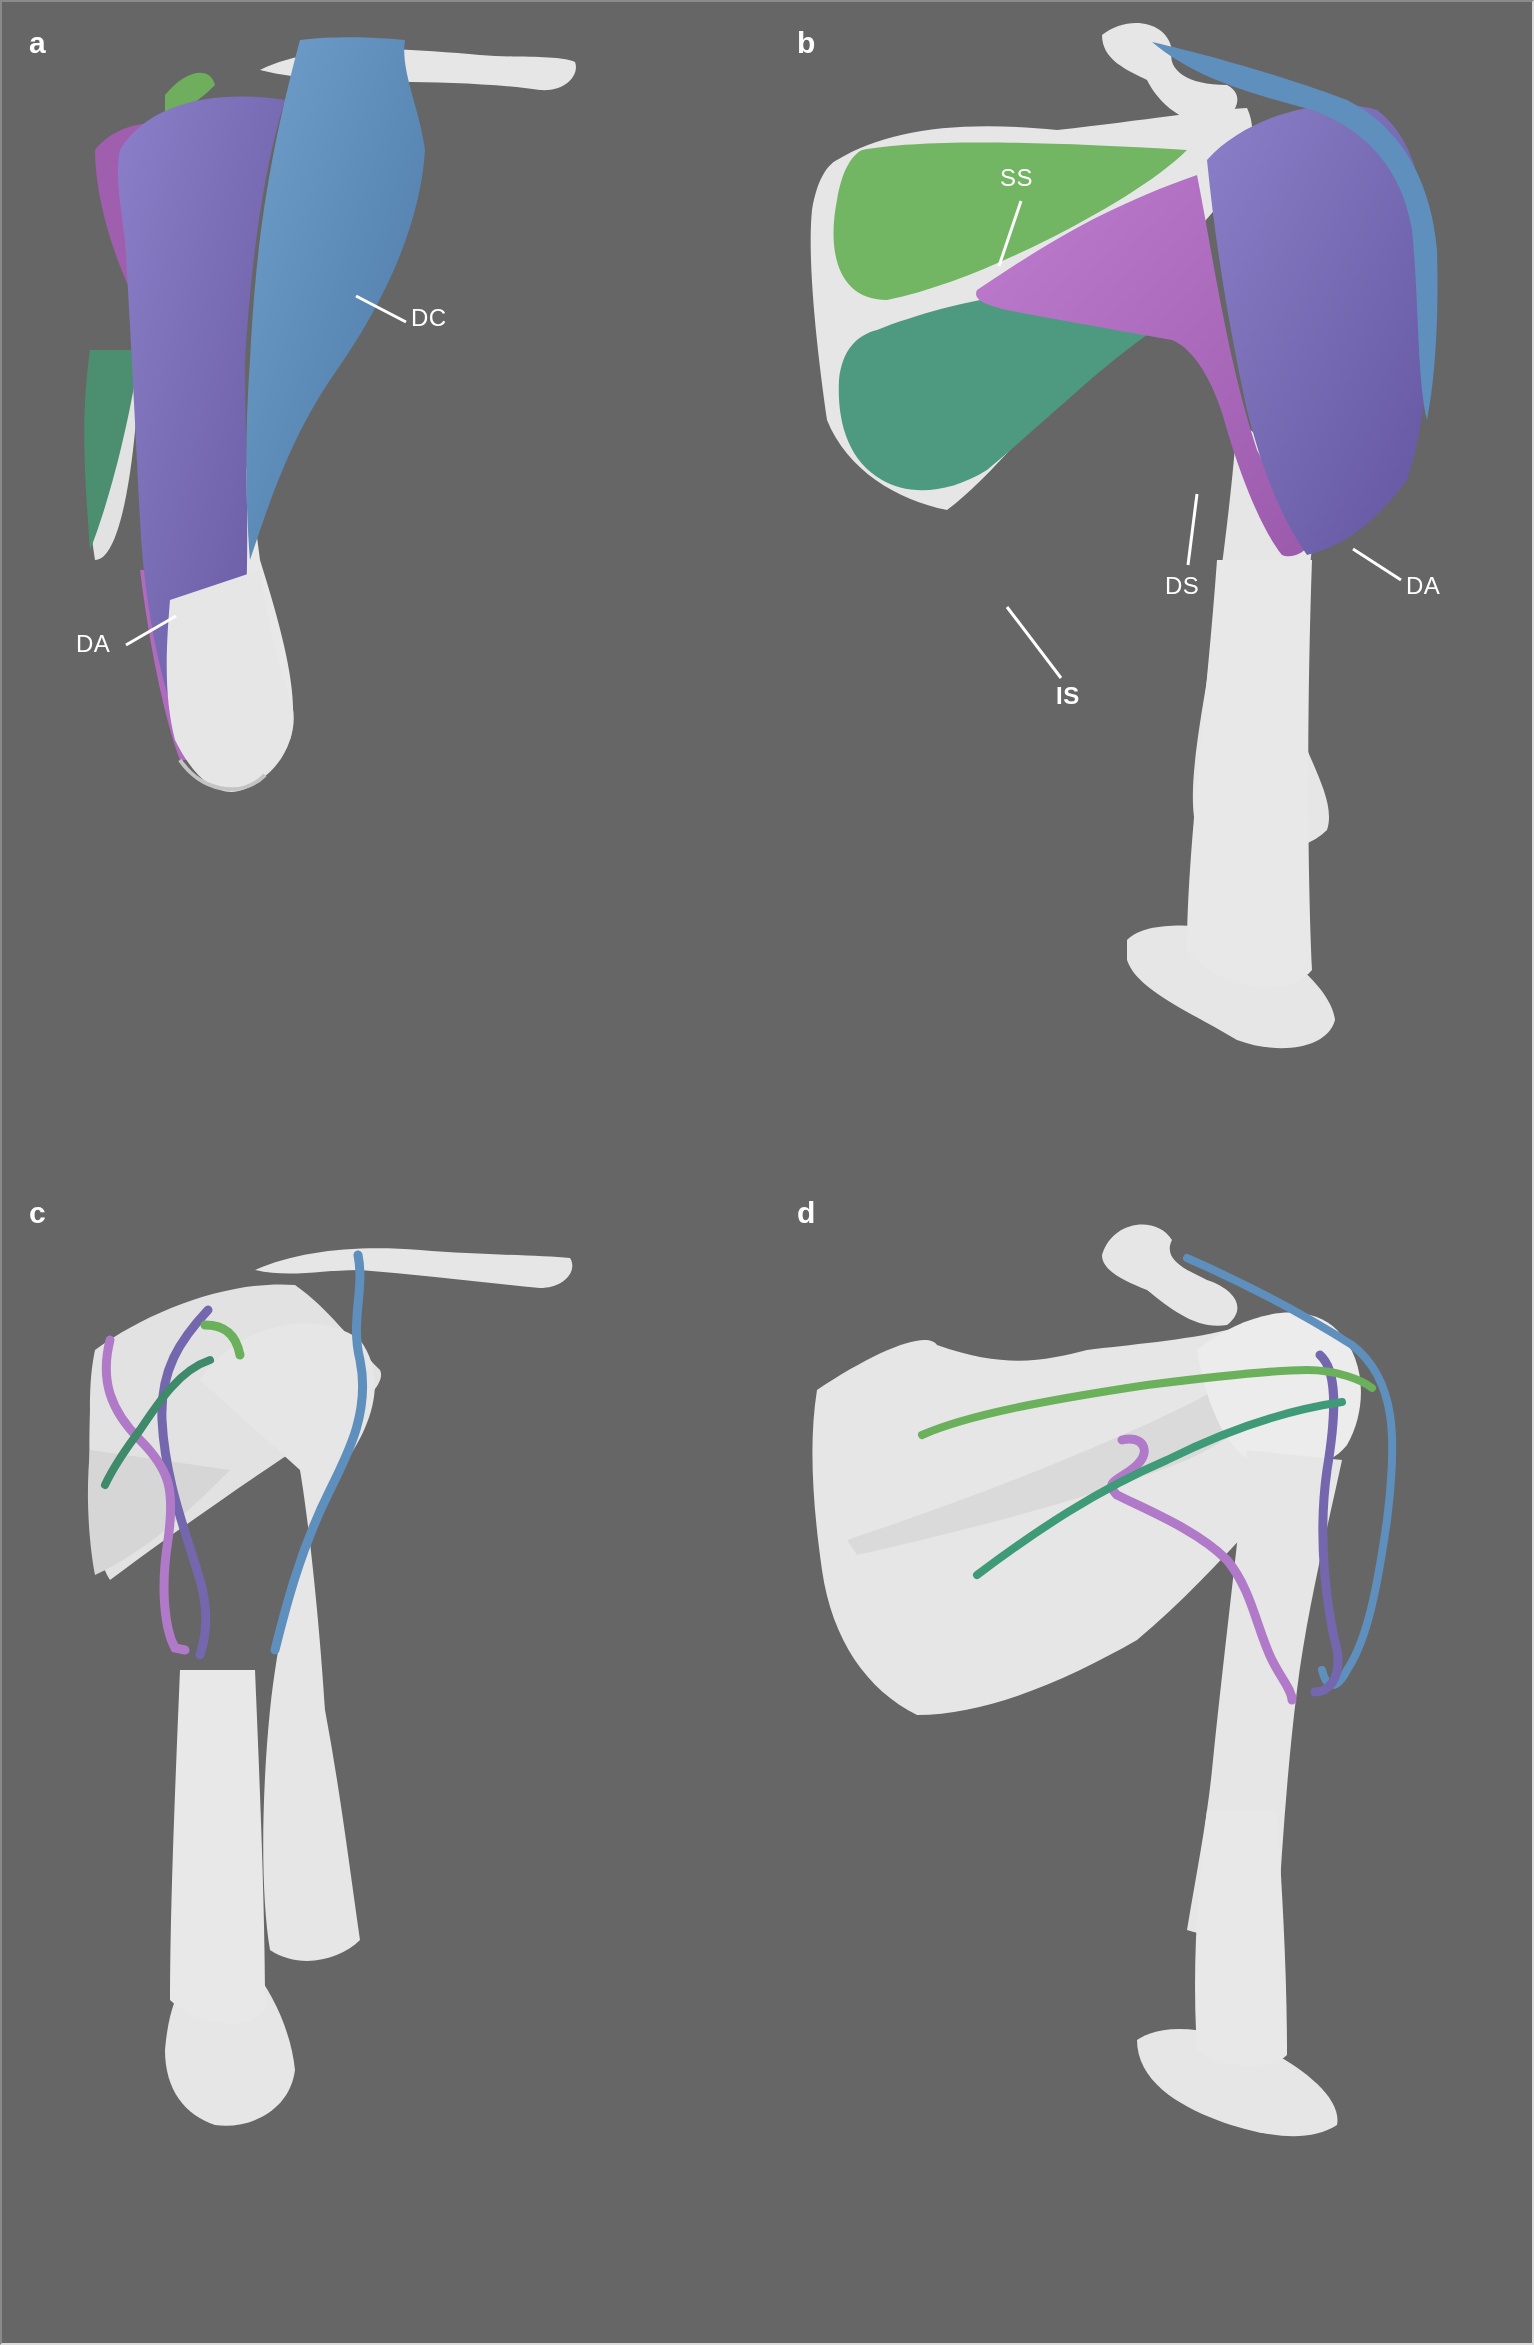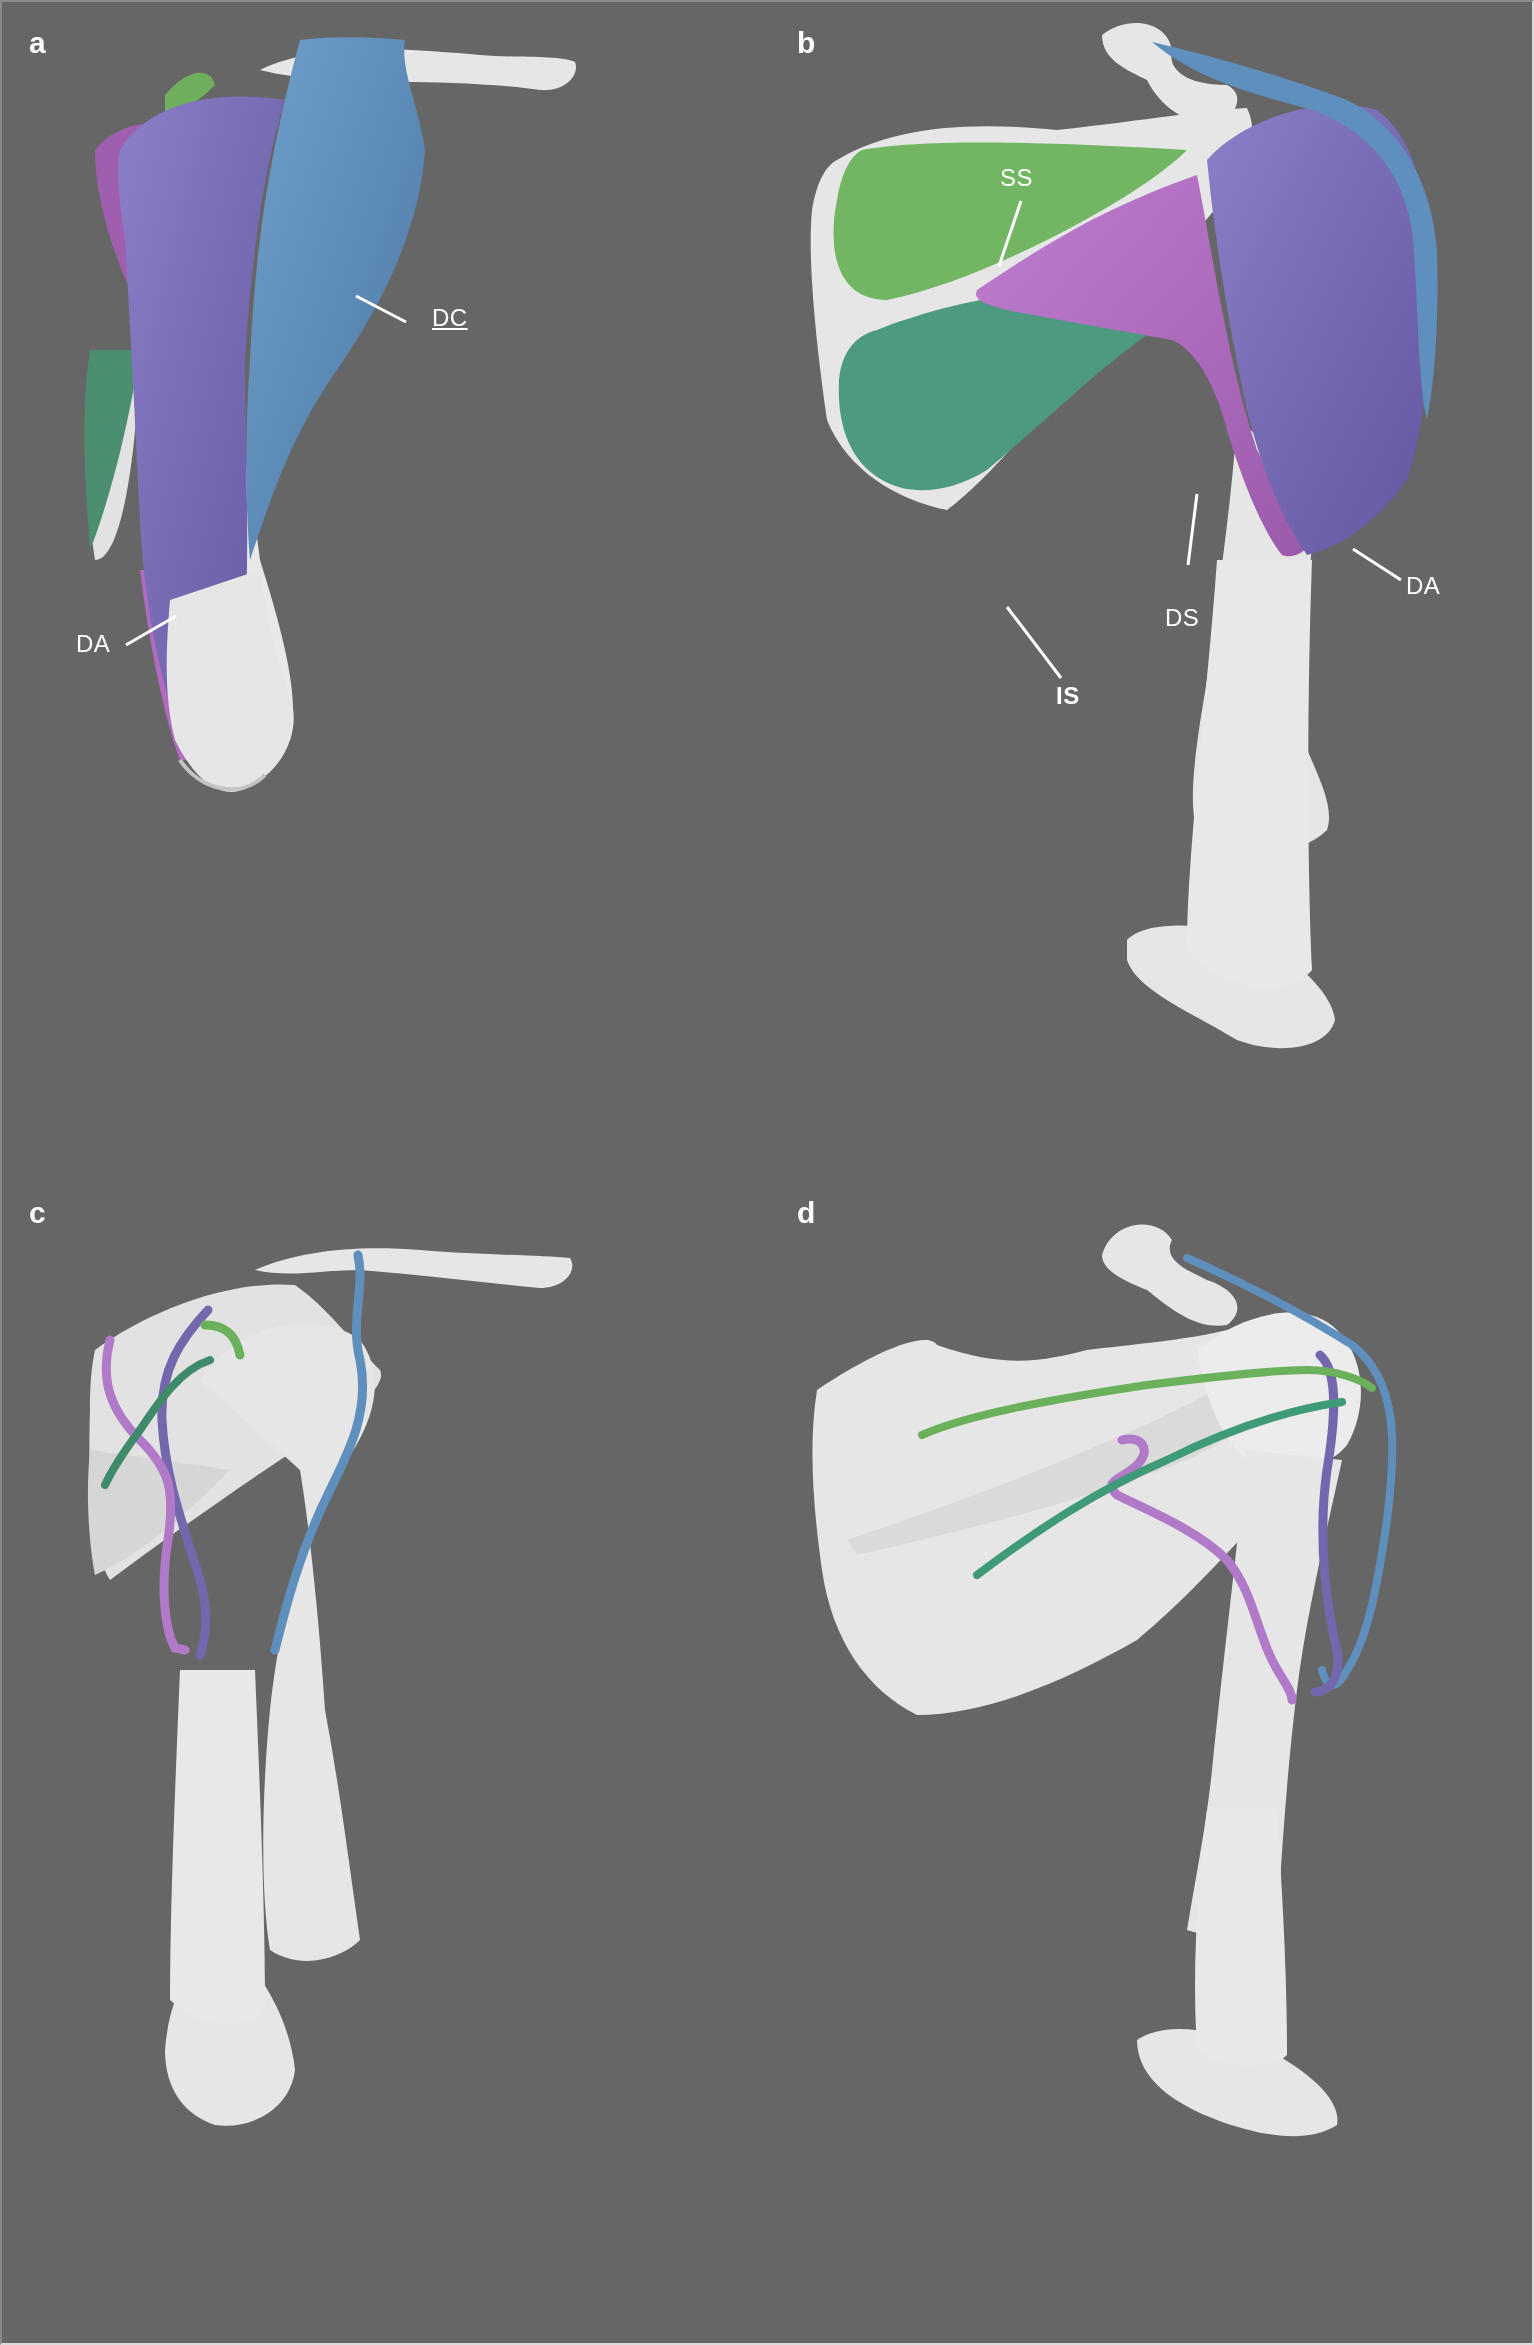--- a/index.html
+++ b/index.html
@@ -49,21 +49,21 @@
 
     <path d="M300,40 C340,35 380,38 405,40 C400,70 420,110 425,150 C420,230 380,310 330,380 C290,440 270,500 250,560 C245,500 245,430 250,360 C255,260 265,170 300,40 Z" fill="url(#gDC)"></path>
 
     <path d="M170,600 C165,660 165,700 175,740 C200,790 230,805 260,780 C290,760 300,720 290,700 C285,680 270,640 260,570 Z" fill="#e6e6e6"></path>
     <path d="M180,760 C200,790 240,800 265,775" stroke="#c4c4c4" stroke-width="4" fill="none"></path>
 
     <line x1="356" y1="296" x2="406" y2="322" stroke="#fff" stroke-width="3"></line>
     <line x1="126" y1="645" x2="176" y2="616" stroke="#fff" stroke-width="3"></line>
   </svg>
   <div class="panel-letter" style="left:29px;top:28px;">a</div>
-  <div class="lbl" style="left:432px;top:306px;text-decoration:underline;">DC</div>
+  <div class="lbl" style="left:411px;top:306px;">DC</div>
   <div class="lbl" style="left:76px;top:632px;">DA</div>
 </div>
 
 <div class="panel" style="left:767px;top:0;">
   <svg viewBox="0 0 767 1170">
     <defs>
       <linearGradient id="gDA2" x1="0" y1="0" x2="1" y2="1">
         <stop offset="0" stop-color="#8a7fc8"></stop>
           <stop offset="1" stop-color="#6456a0"></stop>
       </linearGradient>
@@ -91,21 +91,21 @@
 
     <path d="M385,42 C420,50 500,70 580,100 C640,130 665,190 670,250 C672,320 668,380 660,420 C650,380 652,300 645,230 C635,170 600,130 545,110 C490,95 430,80 385,42 Z" fill="#5f8fbd"></path>
 
     <line x1="254" y1="201" x2="232" y2="266" stroke="#fff" stroke-width="3"></line>
     <line x1="430" y1="494" x2="421" y2="565" stroke="#fff" stroke-width="3"></line>
     <line x1="586" y1="549" x2="634" y2="580" stroke="#fff" stroke-width="3"></line>
     <line x1="240" y1="607" x2="294" y2="678" stroke="#fff" stroke-width="3"></line>
   </svg>
   <div class="panel-letter" style="left:30px;top:28px;">b</div>
   <div class="lbl" style="left:233px;top:166px;">SS</div>
-  <div class="lbl" style="left:398px;top:574px;margin-top:32px;">DS</div>
+  <div class="lbl" style="left:398px;top:574px;">DS</div>
   <div class="lbl" style="left:639px;top:574px;">DA</div>
   <div class="lbl" style="left:289px;top:684px;font-weight:bold;">IS</div>
 </div>
 
 <div class="panel" style="left:0;top:1170px;">
   <svg viewBox="0 0 767 1170">
 
     <path d="M255,100 C300,80 360,75 420,80 C480,85 540,85 570,88 C578,100 565,118 540,118 C480,112 420,105 360,100 C320,100 290,108 255,100 Z" fill="#e6e6e6"></path>
 
     <path d="M95,180 C150,140 230,110 295,115 C330,140 350,170 380,200 C390,220 330,260 280,290 C220,330 150,380 110,410 C90,380 88,300 90,240 C90,210 92,195 95,180 Z" fill="#e2e2e2"></path>

